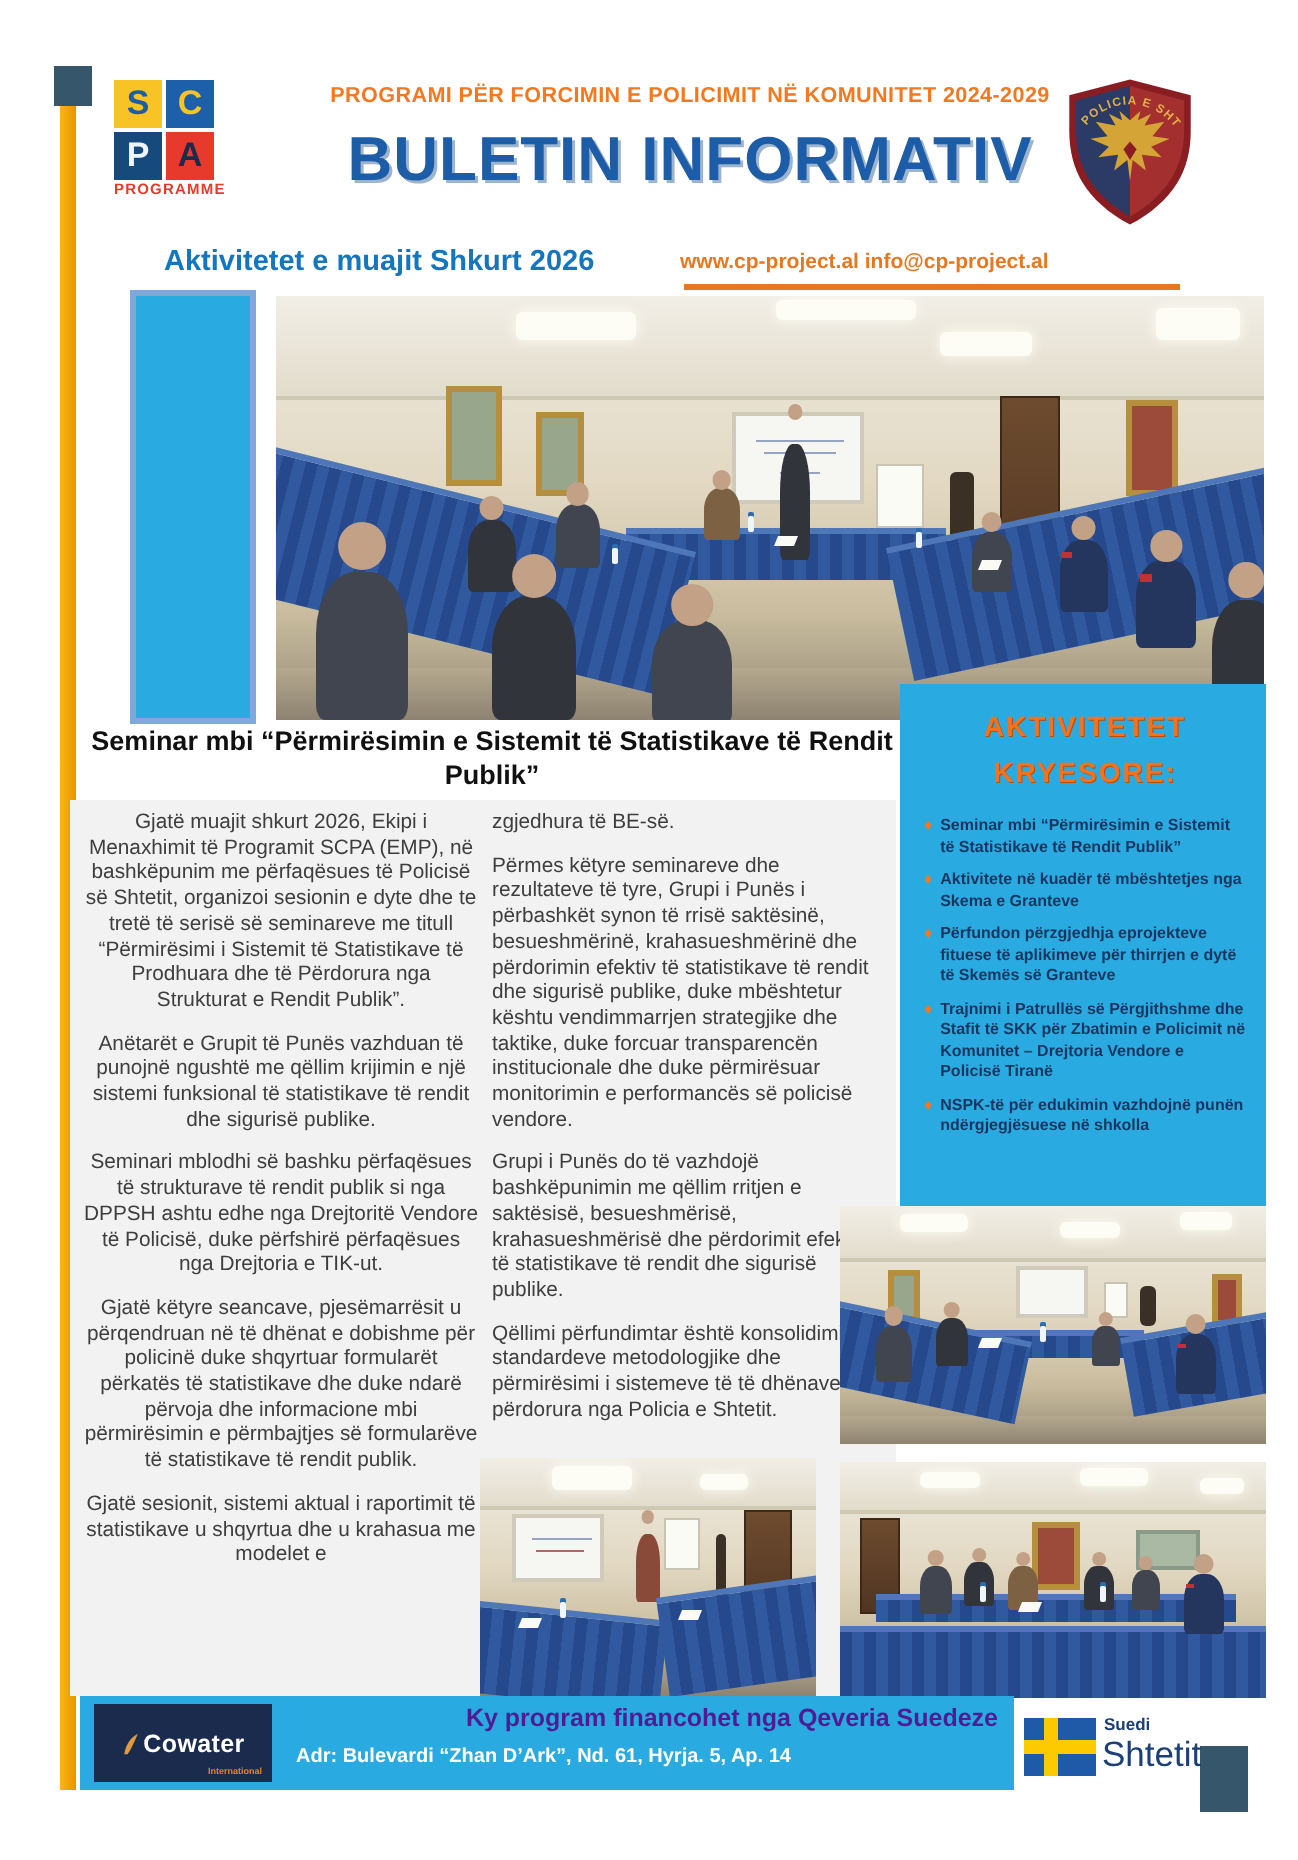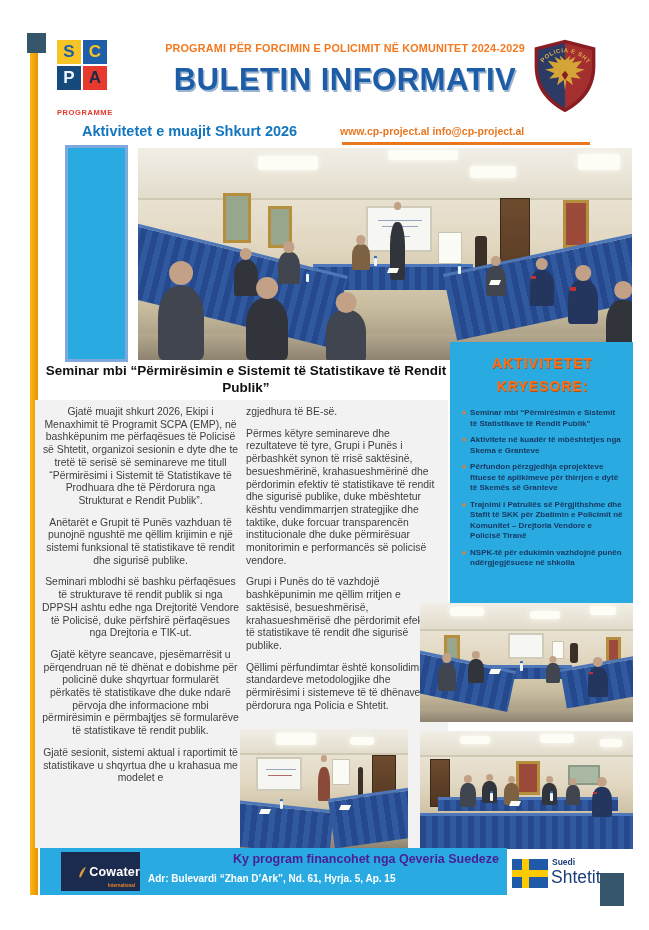--- a/index.html
+++ b/index.html
@@ -17,21 +17,21 @@
 
   
   #scpa-logo { left:57px; top:40px; width:52px; }
   .scpa-grid { display:grid; grid-template-columns:24px 24px; grid-auto-rows:24px; gap:2px; }
   .scpa-cell { display:flex; align-items:center; justify-content:center;
                font-weight:800; font-size:17px; }
   .sq-s { background:#f7c325; color:#1b5ea6; }
   .sq-c { background:#1d5fa9; color:#f7c325; }
   .sq-p { background:#174a7c; color:#eef4fb; }
   .sq-a { background:#e8392d; color:#1c2b4a; }
-  .scpa-caption { margin-top:18px; font-size:7.5px; font-weight:800; letter-spacing:.6px;
+  .scpa-caption { margin-top:0; font-size:7.5px; font-weight:800; letter-spacing:.6px;
                   color:#e8392d; text-align:center; }
 
   
   #program-title { left:150px; top:42px; width:390px; text-align:center;
                    font-size:10.8px; font-weight:800; color:#f4781f; letter-spacing:.2px; }
   #main-title { left:150px; top:62px; width:390px; text-align:center;
                 font-size:31px; font-weight:800; color:#1d5ca6;
                 text-shadow:1.5px 1.5px 0 #9db4cf; letter-spacing:.5px; }
   #police-shield { left:532px; top:36px; width:66px; height:80px; }
 
@@ -93,22 +93,22 @@
   #sidebar { left:450px; top:342px; width:183px; height:268px; background:#29abe2; padding:10px 10px 8px 12px; }
   #sidebar-title { text-align:center; font-size:14px; font-weight:800; color:#f4721e;
                    letter-spacing:1px; line-height:1.65; margin-bottom:10px;
                    text-shadow:.5px .5px 0 #b44f0e; }
   .sb-item { display:flex; margin-bottom:6px; }
   .sb-bullet { color:#f4781f; font-size:8px; line-height:10.5px; margin-right:4px; flex:none; }
   .sb-text { font-size:8px; font-weight:700; color:#17365f; line-height:10.5px; }
 
   
   #footer-bar { left:40px; top:848px; width:467px; height:47px; background:#29abe2; }
-  #cowater { left:21px; top:4px; width:79px; height:39px; background:#1b2b4d;
-             position:absolute; display:flex; align-items:center; justify-content:flex-end; }
+  #cowater { left:7px; top:4px; width:89px; height:39px; background:#1b2b4d;
+             position:absolute; display:flex; align-items:center; justify-content:center; }
   #cowater-text { color:#fff; font-weight:800; font-size:12.5px; letter-spacing:.2px; }
   #cowater-sub { position:absolute; right:5px; bottom:3px; color:#e8822a; font-size:4.5px; font-weight:700; }
   #cowater-leaf { width:9px; height:12px; margin-right:2px; }
   #funding-line { position:absolute; right:8px; top:4px; font-size:12.5px; font-weight:700; color:#4c1d95; }
   #address-line { position:absolute; left:108px; top:25px; font-size:10px; font-weight:700; color:#ffffff; }
   #sweden-flag { left:512px; top:859px; width:36px; height:29px; background:#1e5aa8; }
   #sweden-flag .vbar { position:absolute; left:10px; top:0; width:7px; height:29px; background:#fdca00; }
   #sweden-flag .hbar { position:absolute; left:0; top:11px; width:36px; height:7px; background:#fdca00; }
   #sweden-small { left:552px; top:857px; font-size:8.5px; font-weight:800; color:#1c3f77; }
   #sweden-large { left:551px; top:867px; font-size:17.5px; font-weight:500; color:#1c3f77; }
@@ -302,21 +302,21 @@
 
   <div class="abs" id="footer-bar">
     <div id="cowater">
       <svg id="cowater-leaf" viewBox="0 0 10 14">
         <path d="M1 13 C2 7 5 3 9 1 C7 6 5 10 3 13 Z" fill="#e19a3c"></path>
       </svg>
       <span id="cowater-text">Cowater</span>
       <span id="cowater-sub">International</span>
     </div>
     <div id="funding-line">Ky program financohet nga Qeveria Suedeze</div>
-    <div id="address-line">Adr: Bulevardi “Zhan D’Ark”, Nd. 61, Hyrja. 5, Ap. 15</div>
+    <div id="address-line">Adr: Bulevardi “Zhan D’Ark”, Nd. 61, Hyrja. 5, Ap. 14</div>
   </div>
   <div class="abs" id="sweden-flag">
     <div class="vbar"></div>
       <div class="hbar"></div>
   </div>
   <div class="abs" id="sweden-small">Suedi</div>
   <div class="abs" id="sweden-large">Shtetit</div>
 
 </div>
 

